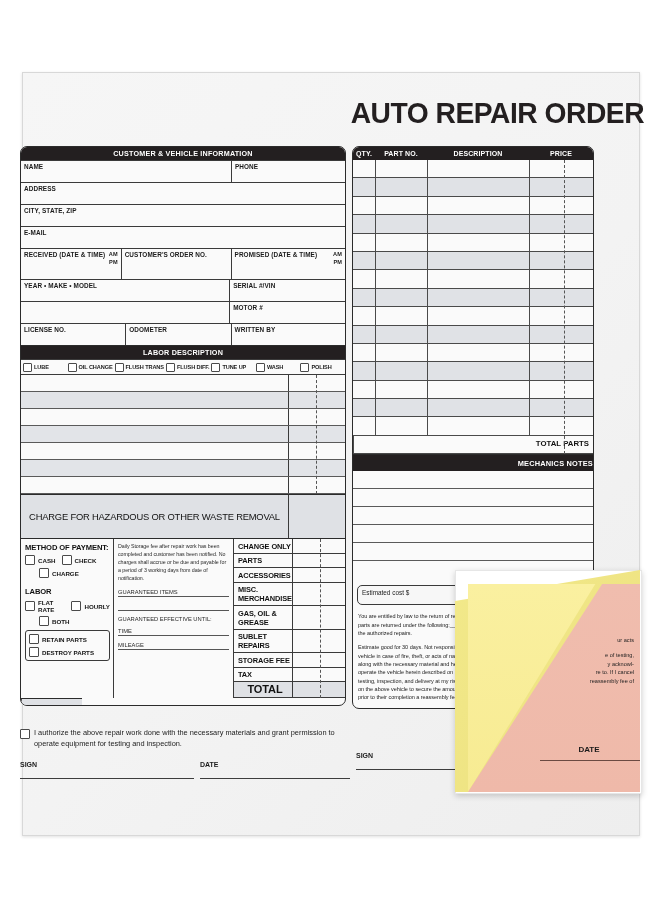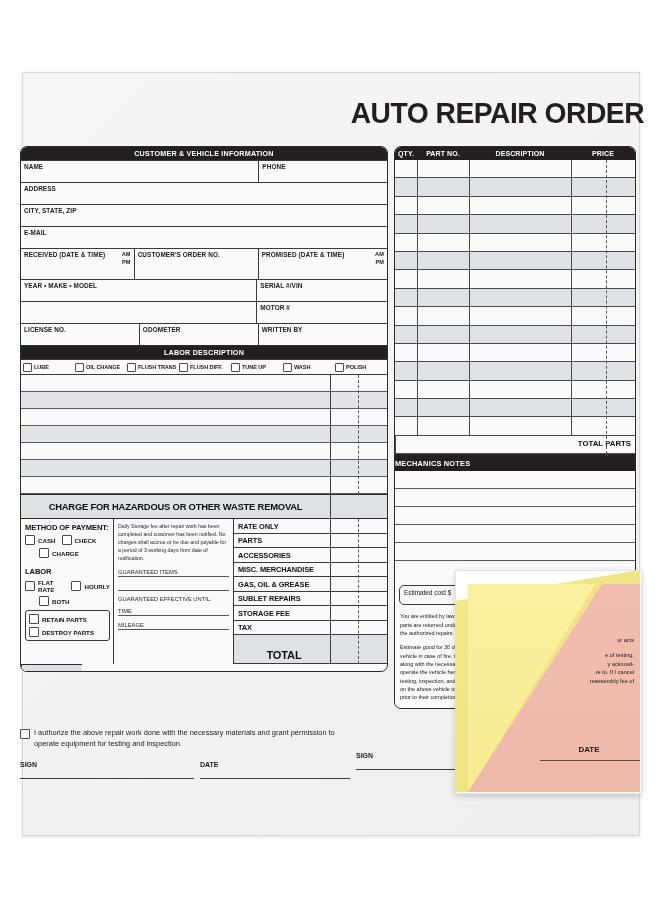--- a/index.html
+++ b/index.html
@@ -21,21 +21,21 @@
   .title{
     position:absolute;right:16px;top:96px;
     font-size:30px;font-weight:bold;letter-spacing:-0.5px;
     color:#231f20;white-space:nowrap;
     transform:scaleX(.94);transform-origin:right center;
   }
 
   
   .form{position:absolute;left:20px;top:146px;width:578px;}
   .cols{display:flex;gap:6px;align-items:flex-start;}
-  .colL{width:368px;flex:none;}
+  .colL{width:326px;flex:none;}
   .colR{width:242px;flex:none;}
 
   .blk{border:1.4px solid #2b2b2b;border-radius:7px;overflow:hidden;background:#fafafa;}
   .bar{
     background:#231f20;color:#fff;text-align:center;
     font-size:7.2px;font-weight:bold;letter-spacing:.2px;
     padding:3px 0 3px;line-height:1;
   }
   .row{display:flex;border-top:1px solid #3a3a3a;}
   .row:first-child{border-top:none;}
@@ -59,22 +59,22 @@
 
   
   .lines{border-top:1px solid #3a3a3a;}
   .lr{height:16px;border-bottom:1px solid #5a5a5a;display:flex;}
   .lr:last-child{border-bottom:none;}
   .lr.alt{background:#e2e4e8;}
   .lr .amt{width:56px;flex:none;border-left:1px solid #3a3a3a;}
 
   .haz{
     border-top:1.3px solid #2b2b2b;border-bottom:1.3px solid #2b2b2b;
-    background:#dfe1e5;text-align:center;font-size:9.4px;font-weight:bold;
-    color:#111;padding:6px 0;letter-spacing:-.2px;
+    background:#dfe1e5;text-align:center;font-size:9.4px;font-weight:normal;
+    color:#111;padding:16px 0;letter-spacing:-.2px;
   }
   .hazwrap{display:flex;}
   .hazwrap .amt{width:56px;flex:none;border-left:1px solid #3a3a3a;background:#dfe1e5;}
 
   
   .pay{display:flex;border-top:0;}
   .payA{width:92px;flex:none;padding:4px 3px 3px 4px;box-sizing:border-box;}
   .payB{width:120px;flex:none;border-left:1px solid #3a3a3a;padding:4px 4px 3px 4px;box-sizing:border-box;}
   .payC{flex:1;border-left:1px solid #3a3a3a;}
   .ph{font-size:7.6px;font-weight:bold;color:#111;margin-bottom:3px;letter-spacing:-.1px;}
@@ -85,21 +85,21 @@
   .indent{margin-left:14px;}
   .gap{height:6px;}
   .pbox{border:1px solid #3a3a3a;border-radius:3px;padding:3px 3px;margin-top:4px;}
   .legalsm{font-size:5.3px;line-height:1.5;color:#2a2a2a;letter-spacing:-.05px;}
   .gline{font-size:5.8px;color:#2a2a2a;border-bottom:1px solid #555;padding-bottom:1px;margin-top:6px;}
 
   .chg{border-bottom:1px solid #3a3a3a;display:flex;}
   .chg:last-child{border-bottom:none;}
   .chg .nm{flex:1;font-size:7.4px;font-weight:bold;color:#111;padding:2.5px 0 2px 4px;letter-spacing:-.1px;}
   .chg .amt{width:56px;flex:none;border-left:1px solid #3a3a3a;}
-  .chg.total .nm{text-align:center;font-size:11px;padding-top:14px;}
+  .chg.total .nm{text-align:center;font-size:11px;padding-top:1px;}
   .chg.total{background:#dfe1e5;}
 
   .auth{
     border-top:1.3px solid #2b2b2b;background:#dfe1e5;
     font-size:7.6px;font-weight:bold;color:#111;padding:3px 0 3px 4px;
   }
   .authwrap{display:flex;}
   .authwrap .amt{width:56px;flex:none;border-left:1px solid #3a3a3a;background:#dfe1e5;}
 
   
@@ -112,21 +112,21 @@
   .c-desc{flex:1;}
   .c-price{width:64px;flex:none;}
   .pt.h{background:#231f20;color:#fff;border-bottom:none;}
   .pt.h div{border-left:none;font-size:7px;font-weight:bold;text-align:center;padding:3px 0;letter-spacing:.1px;}
   .prow{height:17.4px;}
   .prow.alt{background:#e0e2e6;}
   .totparts{height:17.4px;flex-direction:column;}
   .totparts .c-desc{text-align:right;font-size:7.8px;font-weight:bold;color:#111;padding:3px 4px 0 0;}
 
   .mech{
-    background:#231f20;color:#fff;text-align:left;font-size:7.4px;
+    background:#231f20;color:#fff;text-align:right;font-size:7.4px;
     font-weight:bold;padding:3.5px 0;letter-spacing:.2px;
     border-top:1.3px solid #2b2b2b;
   }
   .mrow{height:17px;border-bottom:1px solid #5a5a5a;}
   .mrow:last-child{border-bottom:none;}
 
   .estbox{
     border:1.2px solid #3a3a3a;border-radius:5px;margin:7px 4px 0 4px;
     height:20px;font-size:6.4px;color:#222;padding:3px 0 0 4px;box-sizing:border-box;
     background:#f7f7f7;
@@ -385,21 +385,21 @@
               <div class="legalsm">Daily Storage fee after repair work has been completed and customer has been notified. No charges shall accrue or be due and payable for a period of 3 working days from date of notification.</div>
               <div class="gline">GUARANTEED ITEMS</div>
               <div class="gline">&nbsp;</div>
               <div style="font-size:5.8px;color:#2a2a2a;margin-top:5px">GUARANTEED EFFECTIVE UNTIL:</div>
               <div class="gline">TIME</div>
               <div class="gline">MILEAGE</div>
             </div>
 
             <div class="payC" style="position:relative">
               <div class="chg">
-                  <div class="nm">RATE ONLY</div>
+                  <div class="nm">CHANGE ONLY</div>
                   <div class="amt"></div>
                 </div>
               <div class="chg">
                   <div class="nm">PARTS</div>
                   <div class="amt"></div>
                 </div>
               <div class="chg">
                   <div class="nm">ACCESSORIES</div>
                   <div class="amt"></div>
                 </div>

